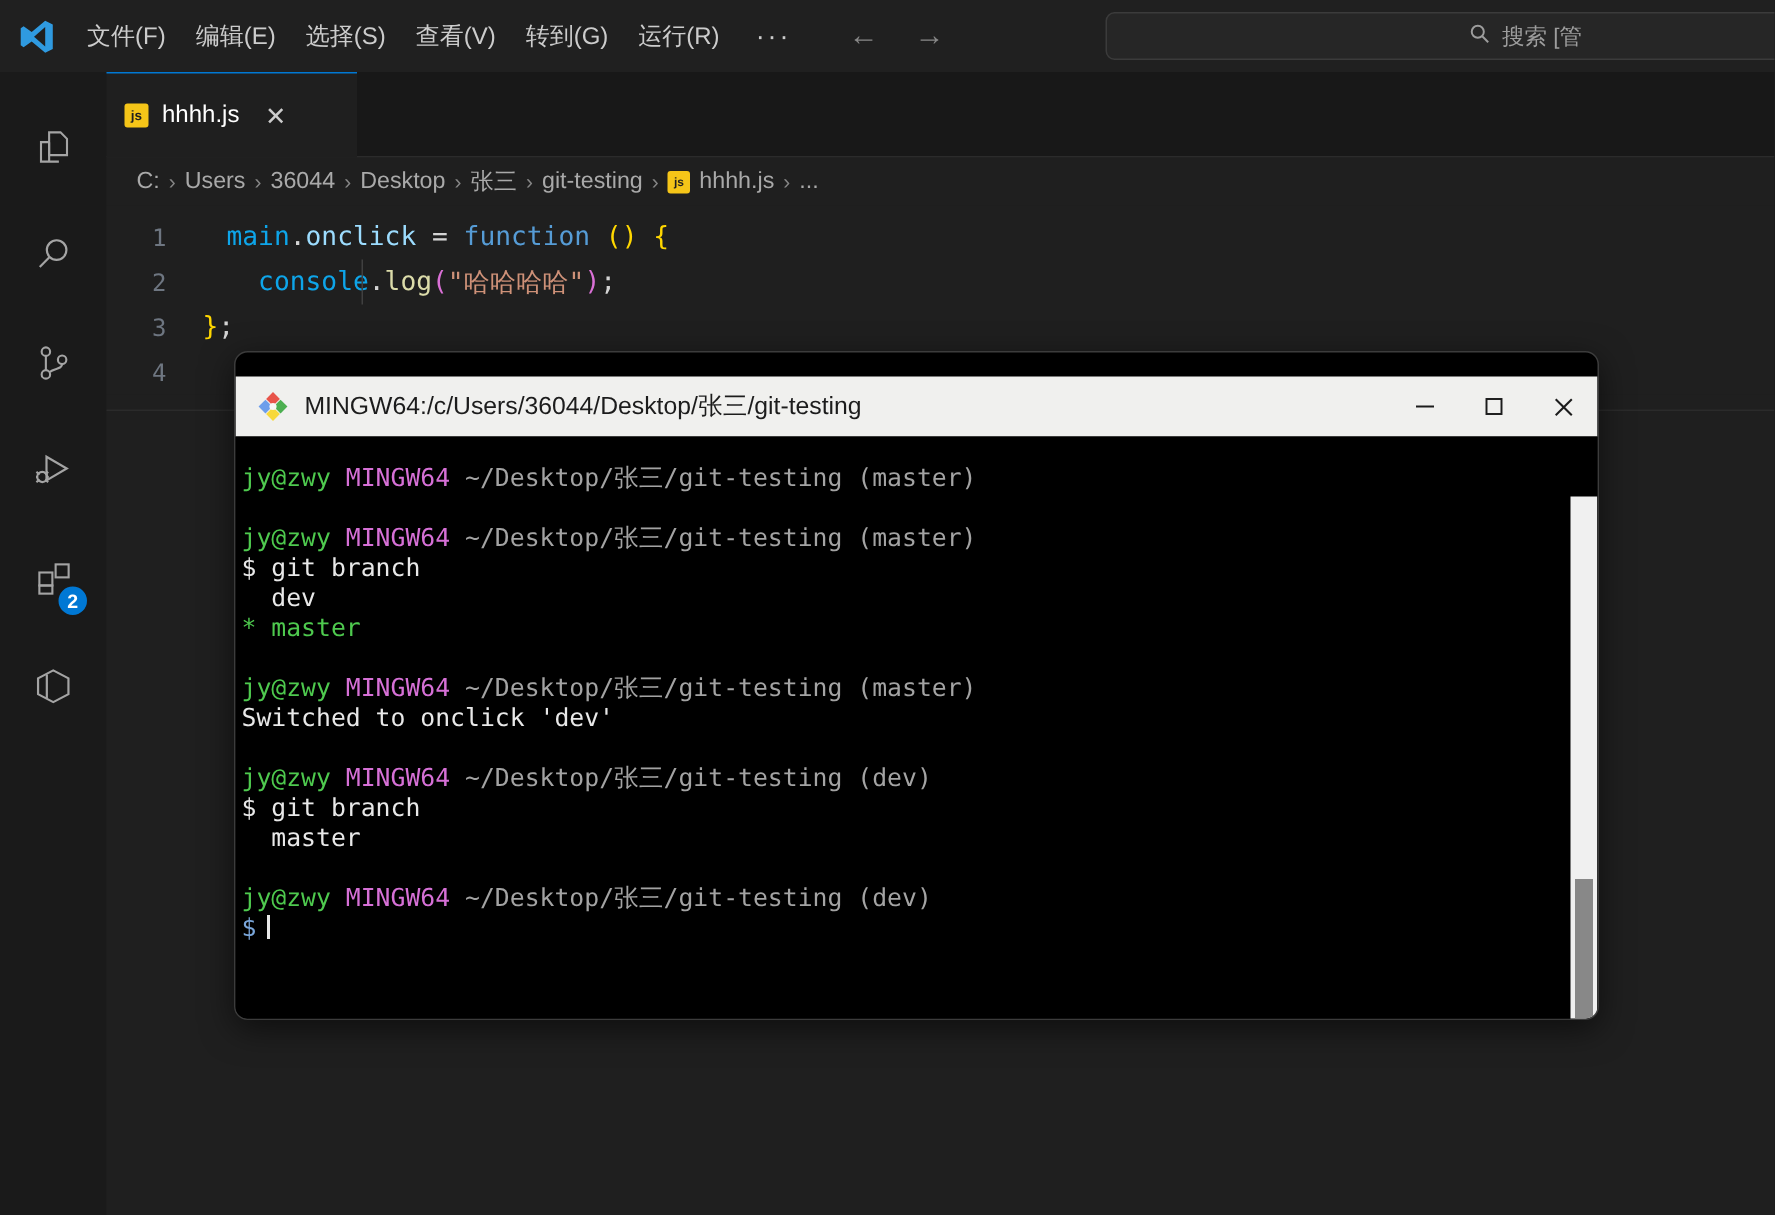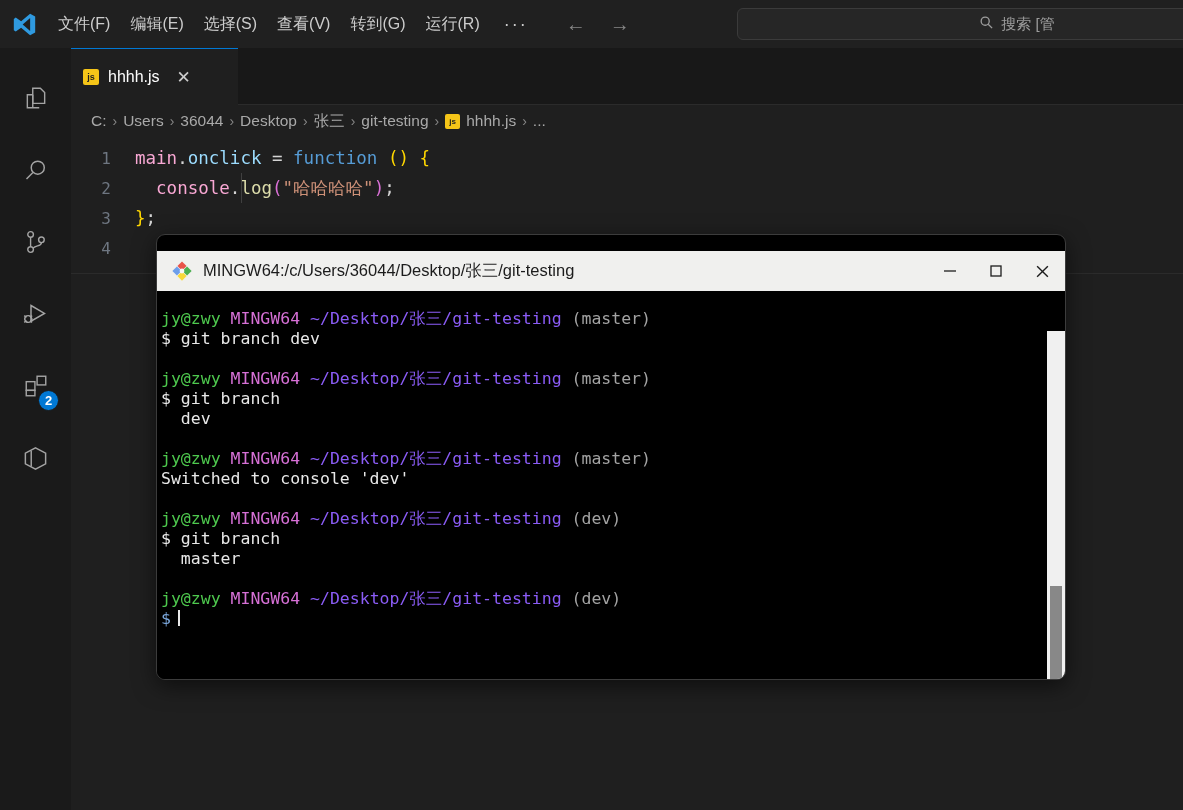--- a/index.html
+++ b/index.html
@@ -83,21 +83,21 @@
     position:relative; padding-top:6px; background:#1f1f1f;
     font-family:"DejaVu Sans Mono","Liberation Mono",monospace; font-size:17.5px;
   }
   .code-line { height:30px; display:flex; align-items:center; white-space:pre; }
   .ln { width:64px; text-align:right; padding-right:24px; color:#6e7681; flex-shrink:0; font-size:16px; }
   .indent-guide {
     position:absolute; left:170px; top:36px; width:1px; height:30px; background:#404040;
   } .c-prop{color:#9cdcfe;} .c-kw{color:#569cd6;}
   .c-op{color:#d4d4d4;} .c-punc{color:#ffd700;} .c-punc2{color:#da70d6;}
   .c-fn{color:#dcdcaa;} .c-str{color:#ce9178;} .c-plain{color:#d4d4d4;}
-  .c-obj{color:#f9a8d4;}
+  .c-obj{color:#0ea5e9;margin-left:16px;}
 
   .panel-divider {
     position:absolute; left:71px; top:273px; width:1112px; height:1px; background:#2b2b2b;
   }
 
   
   .term-window {
     position:absolute; left:156px; top:234px; width:910px; height:446px;
     border-radius:9px; overflow:hidden;
     box-shadow:0 6px 22px rgba(0,0,0,0.55);
@@ -116,21 +116,21 @@
     width:46px; height:40px; display:flex; align-items:center; justify-content:center;
     color:#1c1c1c;
   }
   .term-body {
     position:relative; height:406px; background:#000000; overflow:hidden;
     font-family:"DejaVu Sans Mono","Liberation Mono",monospace;
     font-size:16.5px; line-height:20px;
     padding:18px 0 0 2px;
   }
   .t-line { height:20px; white-space:pre; padding-left:2px; }
-  .t-user{color:#4ec94e;} .t-host{color:#d670d6;} .t-path{color:#8b5cf6;} .t-branch{color:#a3a3a3;}
+  .t-user{color:#4ec94e;} .t-host{color:#d670d6;} .t-path{color:#a3a3a3;} .t-branch{color:#a3a3a3;}
   .t-white{color:#e8e8e8;} .t-green{color:#4ec94e;} .t-blue{color:#7aa6da;}
   .t-spacer { height:20px; }
   .t-cursor {
     display:inline-block; width:2px; height:16px; background:#e8e8e8;
     vertical-align:-2px; margin-left:7px;
   }
   .term-scrollbar {
     position:absolute; right:0; top:40px; width:18px; height:406px; background:#f0f0f0;
   }
   .term-thumb {
@@ -327,30 +327,30 @@
               <line x1="2" y1="2" x2="12" y2="12" stroke="#1c1c1c" stroke-width="1.3"></line>
               <line x1="12" y1="2" x2="2" y2="12" stroke="#1c1c1c" stroke-width="1.3"></line>
             </svg>
         </div>
       </div>
     </div>
 
     <div class="term-body">
 
       <div class="t-line"><span class="t-user">jy@zwy</span><span class="t-white"> </span><span class="t-host">MINGW64</span><span class="t-white"> </span><span class="t-path">~/Desktop/张三/git-testing</span><span class="t-white"> </span><span class="t-branch">(master)</span></div>
-      <div class="t-line t-white">$ git branch dev</div>
       <div class="t-spacer"></div>
 
       <div class="t-line"><span class="t-user">jy@zwy</span><span class="t-white"> </span><span class="t-host">MINGW64</span><span class="t-white"> </span><span class="t-path">~/Desktop/张三/git-testing</span><span class="t-white"> </span><span class="t-branch">(master)</span></div>
       <div class="t-line t-white">$ git branch</div>
       <div class="t-line t-white">  dev</div>
+      <div class="t-line"><span class="t-green">*</span><span class="t-green"> master</span></div>
       <div class="t-spacer"></div>
 
       <div class="t-line"><span class="t-user">jy@zwy</span><span class="t-white"> </span><span class="t-host">MINGW64</span><span class="t-white"> </span><span class="t-path">~/Desktop/张三/git-testing</span><span class="t-white"> </span><span class="t-branch">(master)</span></div>
-      <div class="t-line t-white">Switched to console 'dev'</div>
+      <div class="t-line t-white">Switched to onclick 'dev'</div>
       <div class="t-spacer"></div>
 
       <div class="t-line"><span class="t-user">jy@zwy</span><span class="t-white"> </span><span class="t-host">MINGW64</span><span class="t-white"> </span><span class="t-path">~/Desktop/张三/git-testing</span><span class="t-white"> </span><span class="t-branch">(dev)</span></div>
       <div class="t-line t-white">$ git branch</div>
       <div class="t-line t-white">  master</div>
       <div class="t-spacer"></div>
 
       <div class="t-line"><span class="t-user">jy@zwy</span><span class="t-white"> </span><span class="t-host">MINGW64</span><span class="t-white"> </span><span class="t-path">~/Desktop/张三/git-testing</span><span class="t-white"> </span><span class="t-branch">(dev)</span></div>
       <div class="t-line"><span class="t-blue">$</span><span class="t-cursor"></span></div>
 

